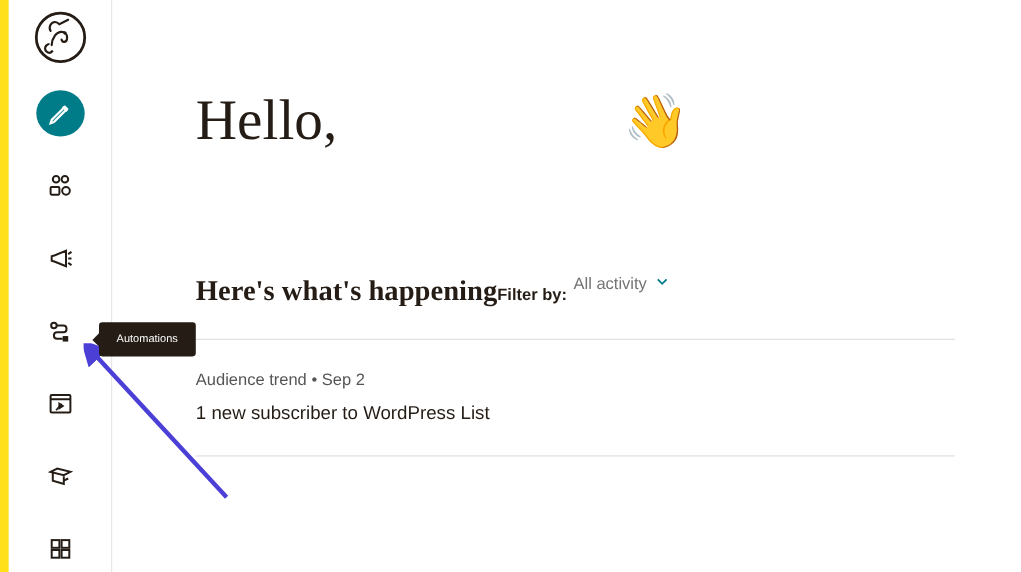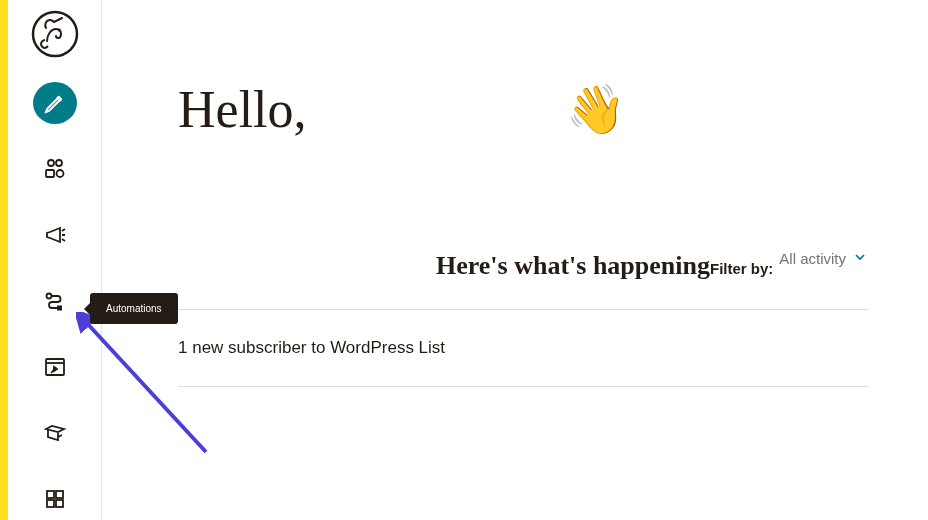--- a/index.html
+++ b/index.html
@@ -9,21 +9,21 @@
     .logo { width: 48px; height: 48px; display: flex; align-items: center; justify-content: center; }
     .nav-icon { width: 44px; height: 44px; display: flex; align-items: center; justify-content: center; border-radius: 50%; color: #241c15; cursor: pointer; }
     .nav-icon.active { background: #007c89; color: #fff; }
     .nav-icon svg { width: 24px; height: 24px; }
     .tooltip { position: absolute; left: 90px; top: 293px; background: #241c15; color: #fff; padding: 10px 16px; font-size: 10px; border-radius: 3px; white-space: nowrap; z-index: 10; }
     .tooltip::before { content: ""; position: absolute; left: -6px; top: 50%; transform: translateY(-50%); border-width: 6px 6px 6px 0; border-style: solid; border-color: transparent #241c15 transparent transparent; }
     .main { position: absolute; left: 102px; top: 0; right: 0; height: 100%; padding: 80px 60px 0 76px; }
     .greeting-row { display: flex; align-items: center; gap: 260px; margin-bottom: 100px; }
     .greeting { font-family: Georgia, "Times New Roman", serif; font-size: 52px; font-weight: 400; color: #241c15; }
     .wave { font-size: 48px; }
-    .section-row { display: flex; align-items: baseline; justify-content: flex-end; padding-bottom: 28px; border-bottom: 1px solid #dedddc; }
+    .section-row { display: flex; align-items: baseline; justify-content: flex-start; padding-bottom: 28px; border-bottom: 1px solid #dedddc; }
     .section-title { font-family: Georgia, "Times New Roman", serif; font-size: 26px; color: #241c15; }
     .filter { font-size: 15px; color: #241c15; display: flex; align-items: center; gap: 6px; }
     .filter-label { font-weight: 600; margin-top: 21px; }
     .filter-value { color: #737373; font-weight: 500; cursor: pointer; }
     .chev { color: #007c89; }
     .chev svg { width: 16px; height: 16px; }
     .activity { padding: 28px 0; border-bottom: 1px solid #dedddc; }
     .activity-meta { font-size: 15px; color: #555; margin-bottom: 12px; }
     .activity-title { font-size: 17px; color: #241c15; }
     .arrow-annot { position: absolute; left: 76px; top: 312px; pointer-events: none; z-index: 5; }
@@ -119,20 +119,23 @@
       <span class="filter-value">All activity</span>
       <span class="chev">
         <svg viewBox="0 0 24 24" fill="none" stroke="currentColor" stroke-width="2.5">
             <path d="M6 9l6 6 6-6"></path>
           </svg>
       </span>
     </div>
   </div>
 
   <div class="activity">
+    <div class="activity-meta">
+      <span>Audience trend</span><span> • </span><span>Sep 2</span>
+    </div>
     <div class="activity-title">1 new subscriber to WordPress List</div>
   </div>
 </main>
 
 <svg class="arrow-annot" width="150" height="150">
   <defs>
     <marker id="ah" markerWidth="10" markerHeight="10" refX="2" refY="3" orient="auto">
       <path d="M0 0L6 3L0 6z" fill="#4b3fd6"></path>
     </marker>
   </defs>

